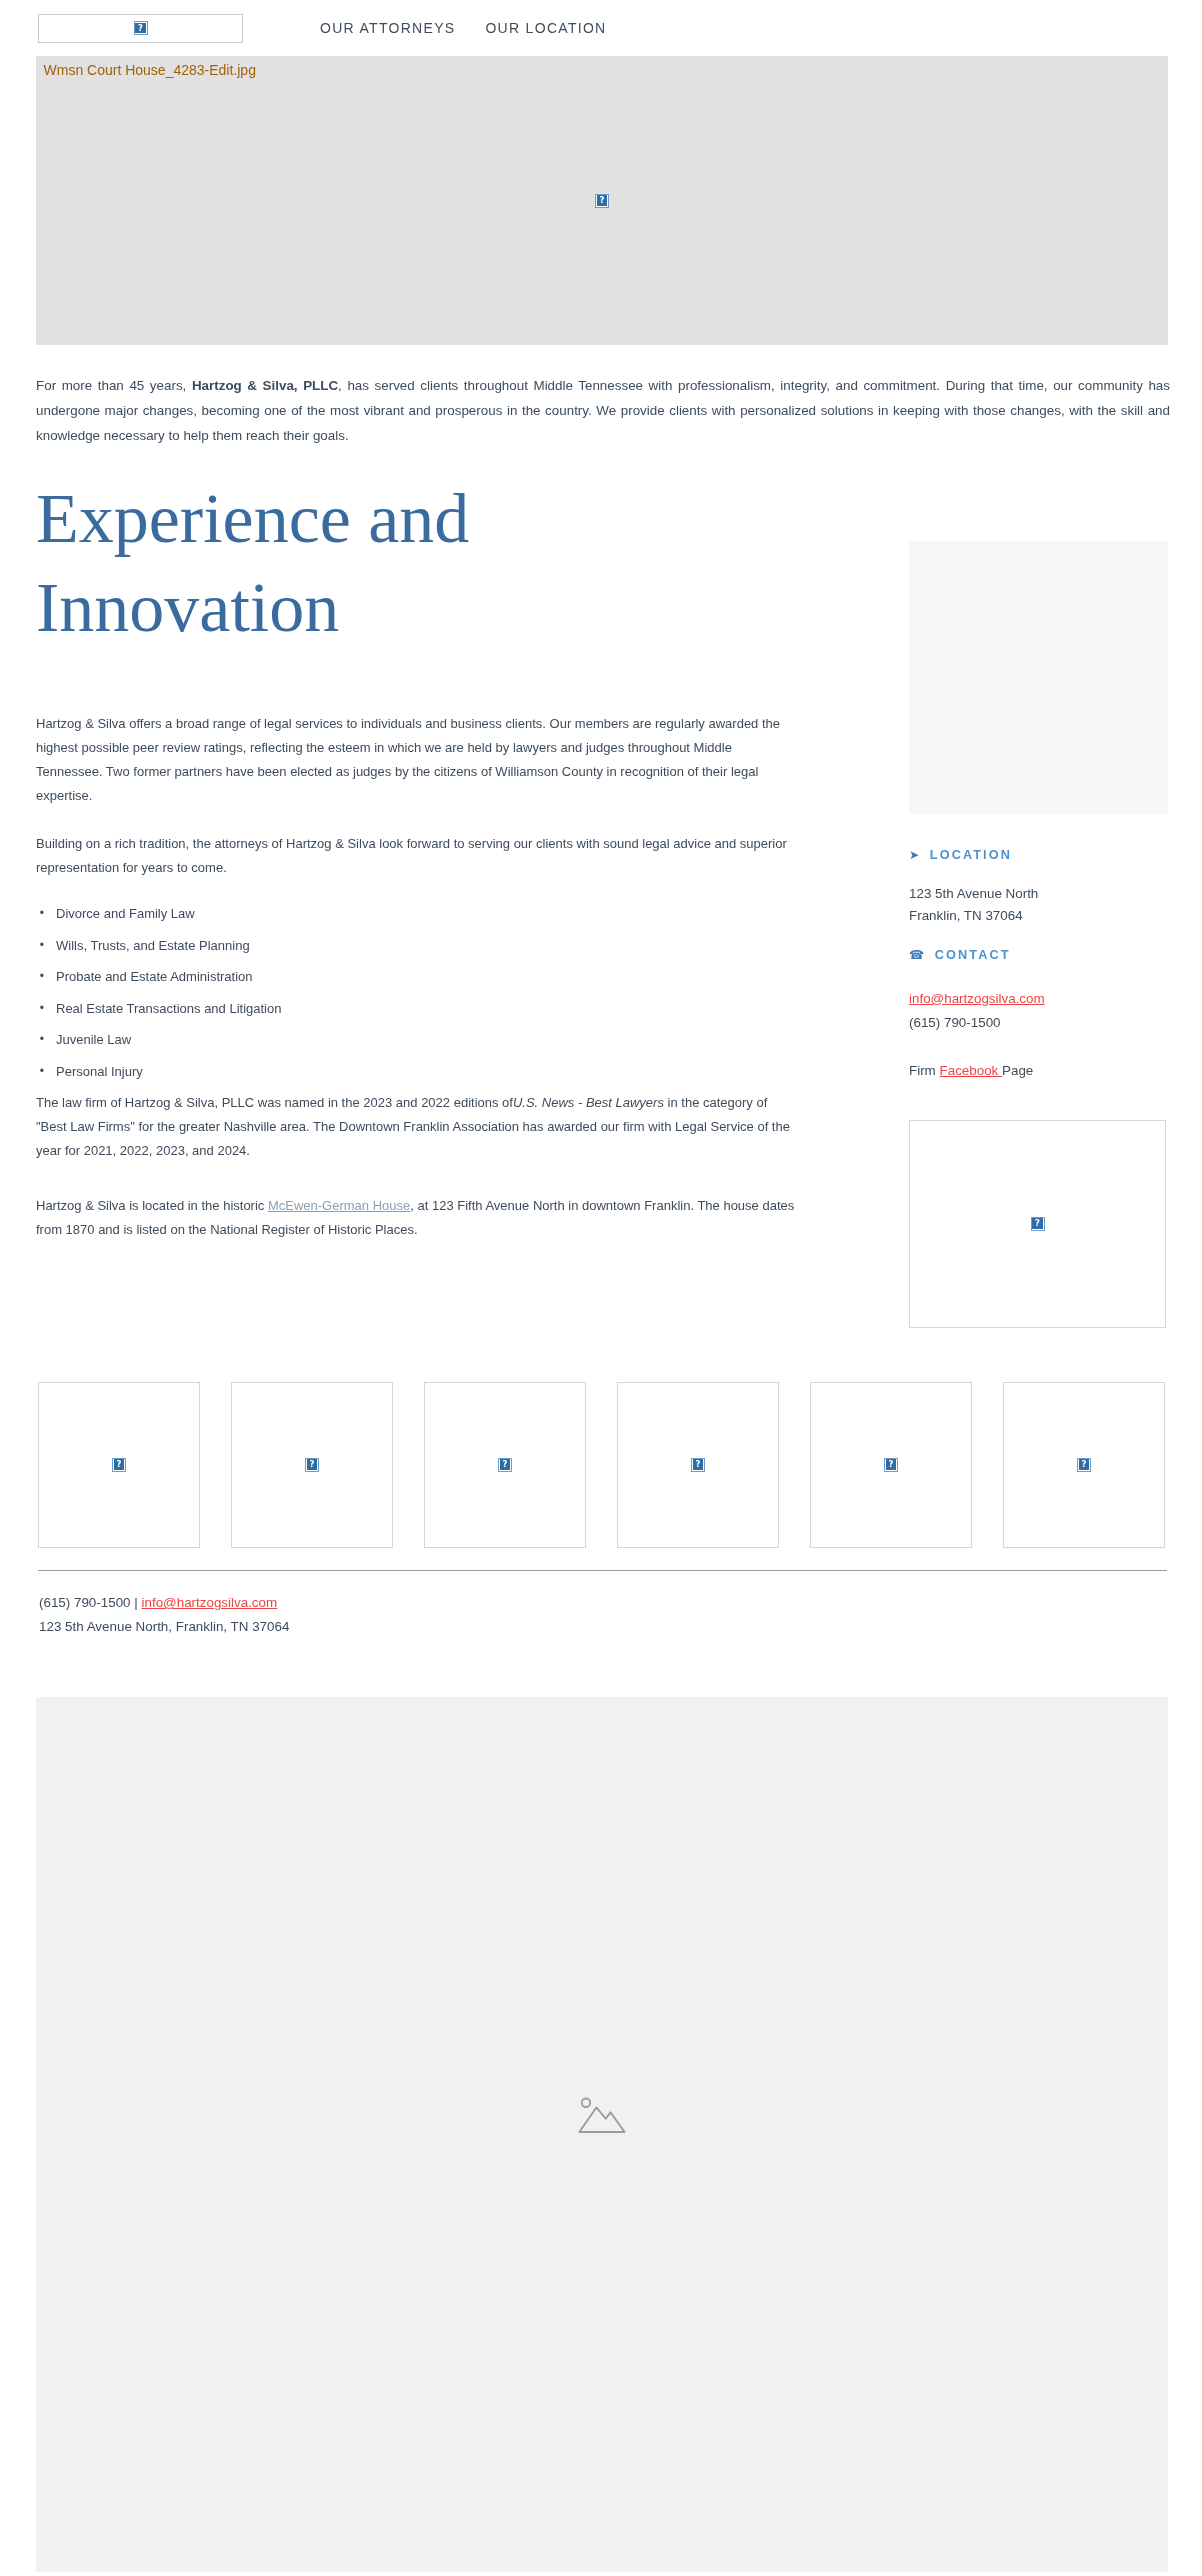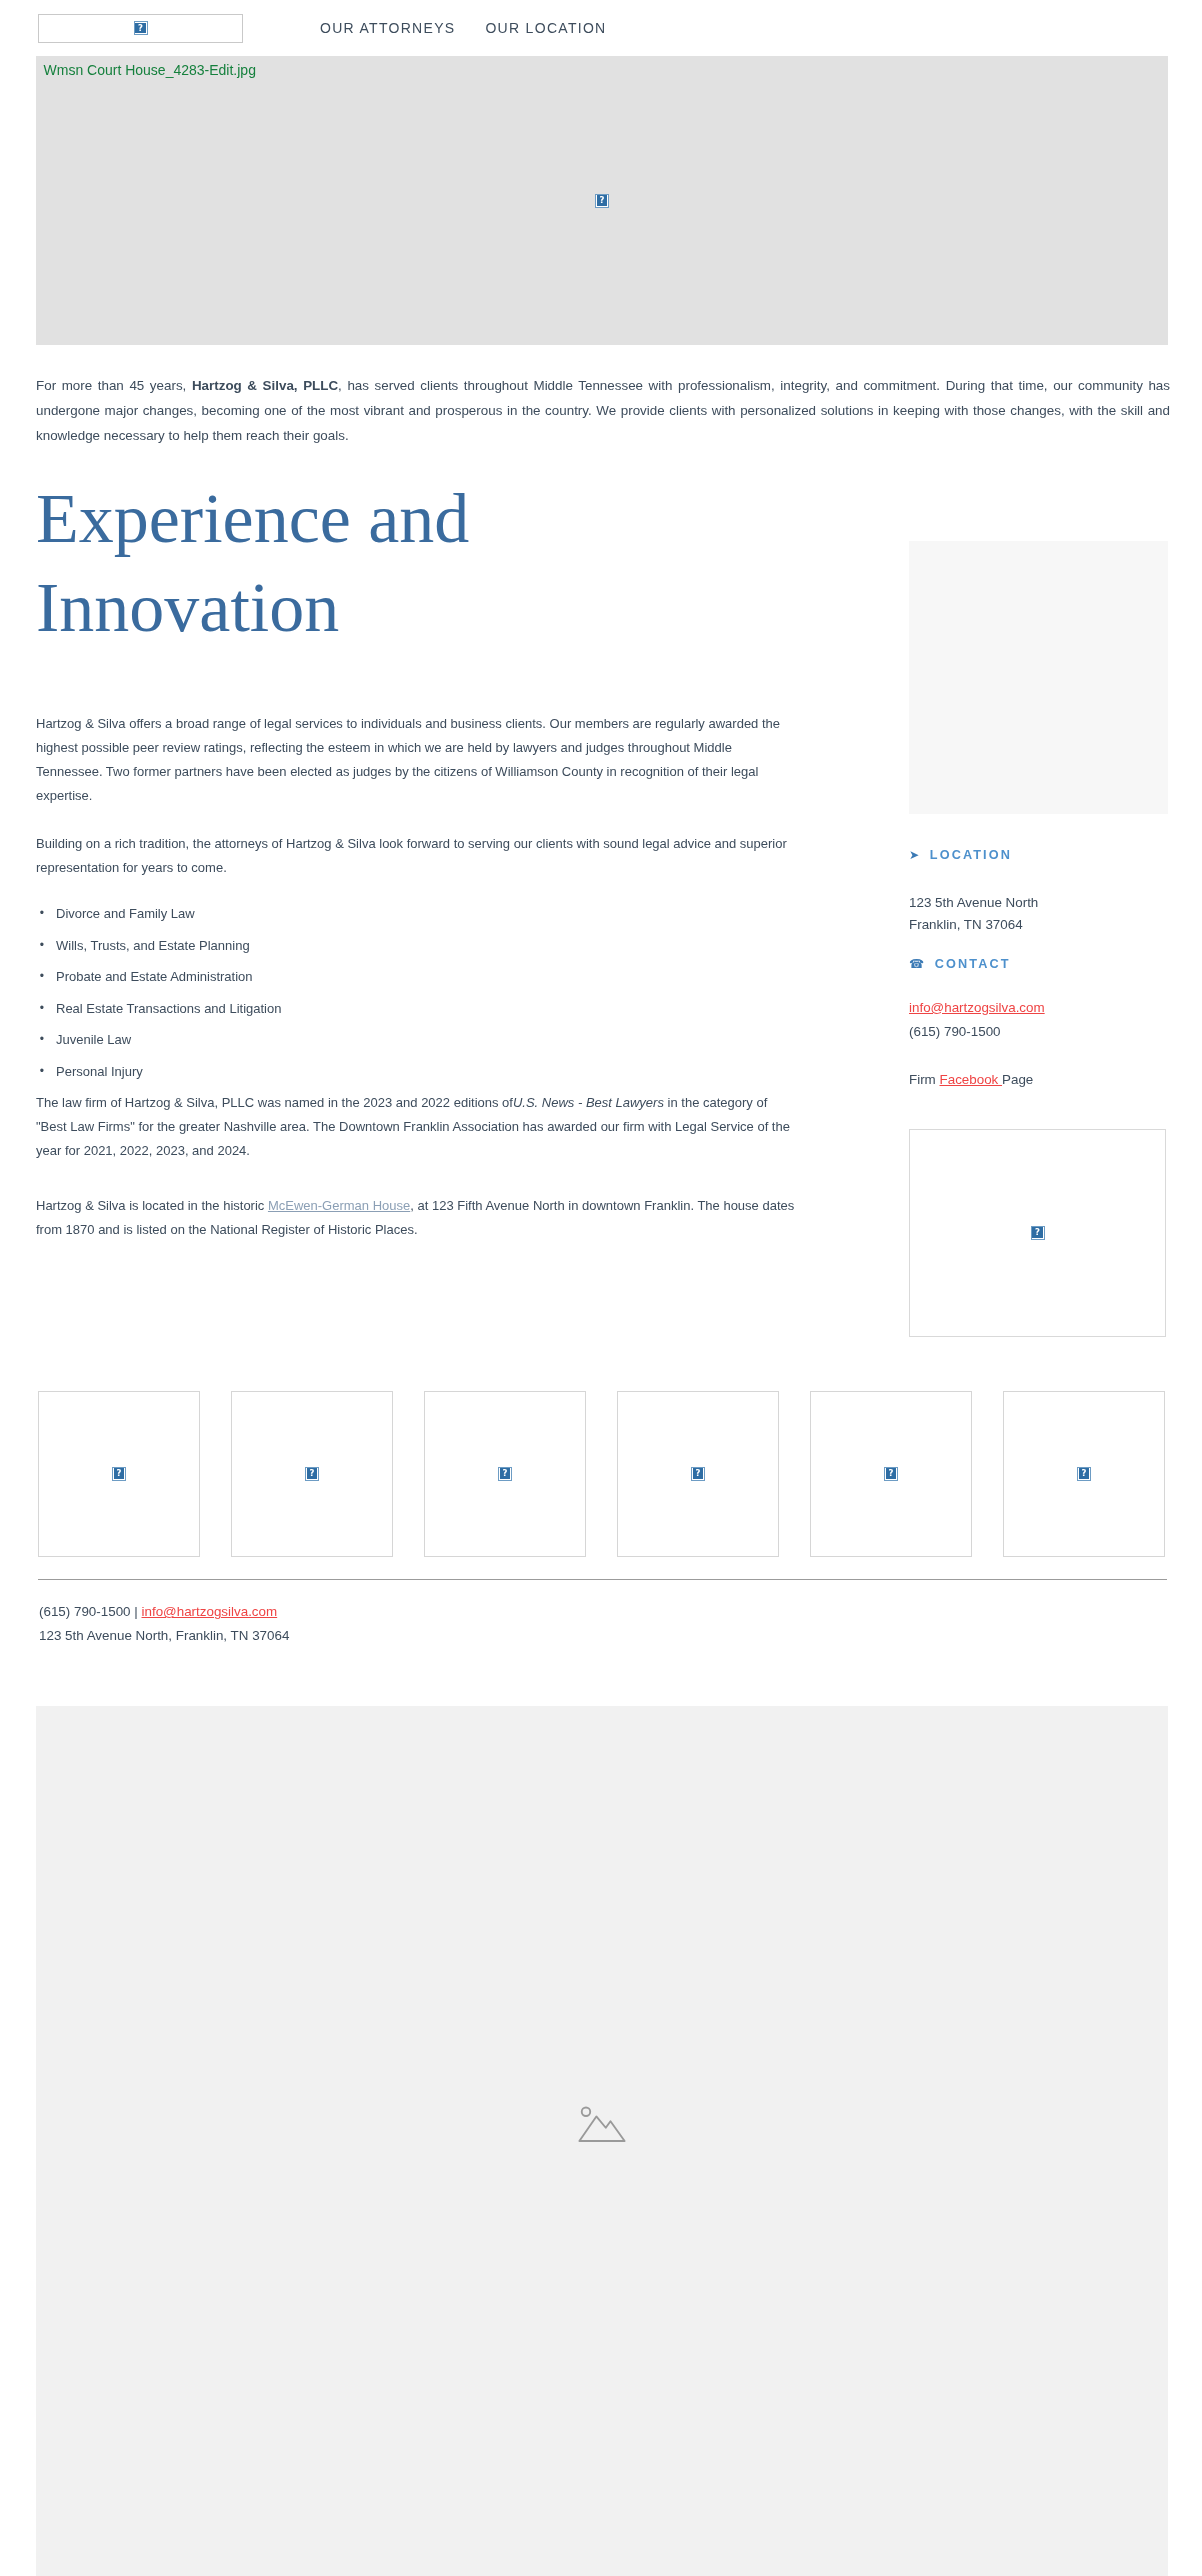--- a/index.html
+++ b/index.html
@@ -31,21 +31,21 @@
   .bimg-inner {
     display:block; width:10.3px; height:10.3px; background:#2e6da4; color:#fff;
     font-size:8.5px; line-height:10.3px; text-align:center; font-weight:bold;
     font-family:"DejaVu Sans", sans-serif;
   }
 
   
   .banner {
     position:relative; margin:0 35px 0 36px; height:289px; background:#e1e1e1;
   }
-  .banner-label { position:absolute; top:5.6px; left:7.5px; font-size:14px; color:#15803d;text-align:right; }
+  .banner-label { position:absolute; top:5.6px; left:7.5px; font-size:14px; color:#a16207;text-align:right; }
   .banner-center { position:absolute; left:50%; top:50%; transform:translate(-50%,-50%); }
 
   
   .intro {
     margin:28px 33px 0 36px; font-size:13.4px; line-height:25px; text-align:justify;
   }
   .intro b { font-weight:bold; }
 
   
   .main-row { display:flex; margin:26px 35px 0 36px; align-items:flex-start; }
@@ -77,21 +77,21 @@
   
   .sb-placeholder { margin-top:67px; width:259px; height:273px; background:#f7f7f7; }
   .sb-heading {
     display:flex; align-items:center; gap:8.5px;
     font-size:12.7px; font-weight:bold; letter-spacing:2.1px; color:#4d90cc;
   }
   .sb-heading.loc { margin-top:34px; }
   .sb-heading.con { margin-top:20.7px; }
   .sb-icon { color:#3b7ab5; font-size:12.2px; line-height:1; font-family:"DejaVu Sans", sans-serif; }
   .sb-text { font-size:13.4px; line-height:22px; }
-  .sb-address { margin-top:30px; }
+  .sb-address { margin-top:21px; }
   .sb-email { margin-top:26px; }
   .sb-phone { margin-top:1.9px; }
   .sb-facebook { margin-top:26px; }
   .sb-imgbox {
     margin-top:38px; width:257px; height:208px; border:0.9px solid #d9d9d9;
     display:flex; align-items:center; justify-content:center;
   }
 
   
   .thumb-row {

